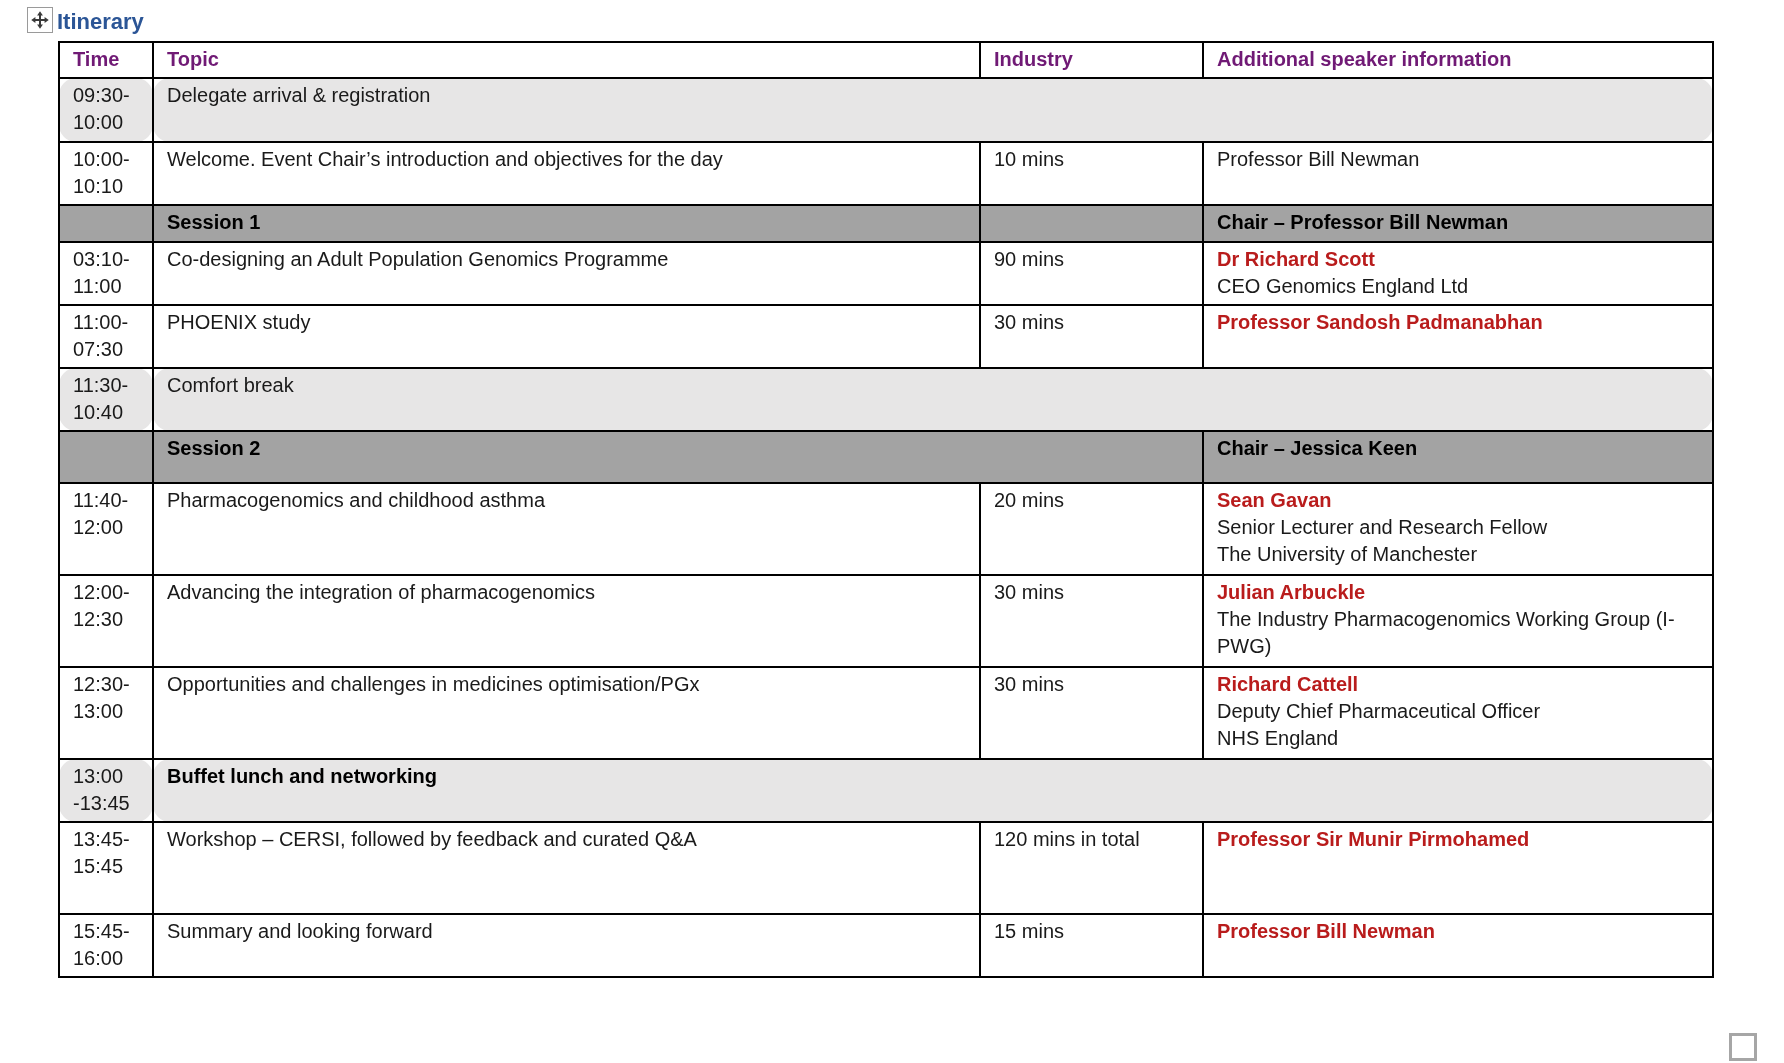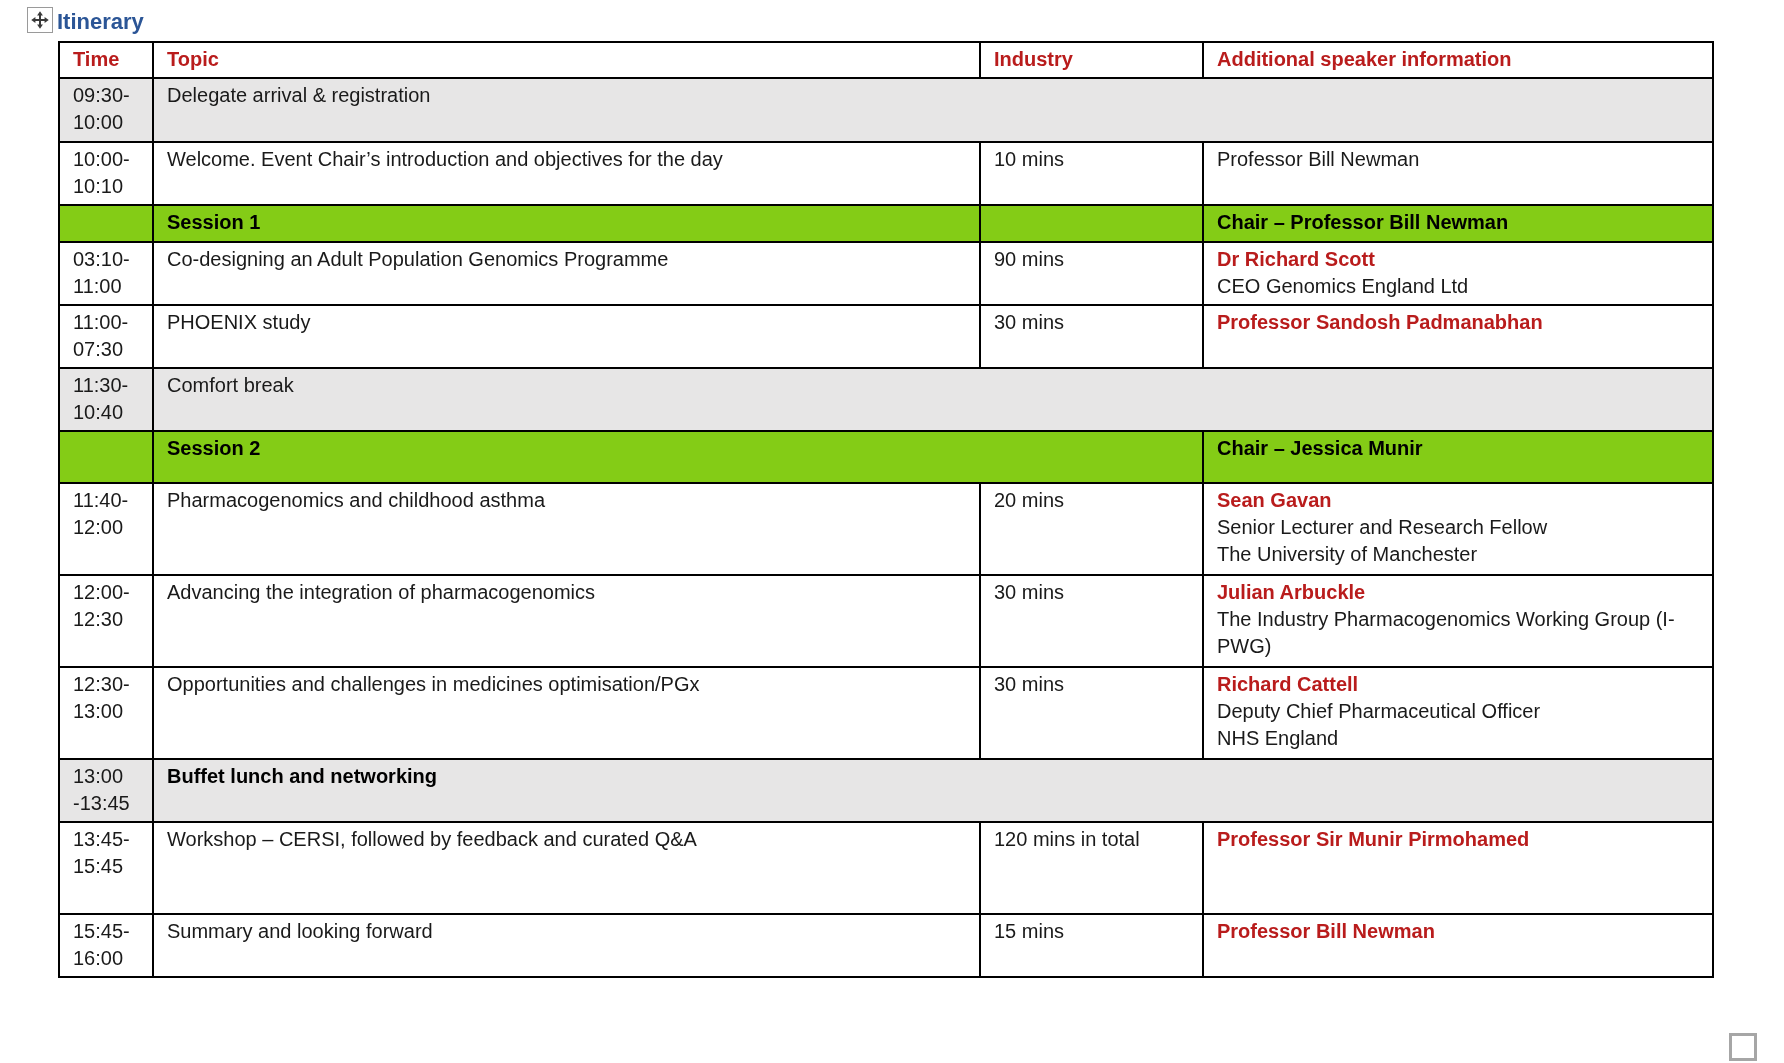--- a/index.html
+++ b/index.html
@@ -20,28 +20,28 @@
   table.itin{position:absolute;left:58px;top:41px;width:1654px;
              border-collapse:collapse;table-layout:fixed;}
   .itin col.c-time{width:94px;}
   .itin col.c-topic{width:827px;}
   .itin col.c-timings{width:223px;}
   .itin col.c-add{width:510px;}
 
   .itin th,.itin td{border:2px solid #000;vertical-align:top;text-align:left;
        padding:3px 12px 3px 13px;font-size:20px;line-height:27px;color:#1a1a1a;
        overflow:hidden;word-wrap:break-word;}
-  .itin th{font-weight:bold;color:#b91c1c;}
+  .itin th{font-weight:bold;color:#701a75;}
 
   tr.r-header{height:36px;}
   tr.r-64{height:64px;} tr.r-63{height:63px;} tr.r-37{height:37px;}
   tr.r-52{height:52px;} tr.r-92{height:92px;} tr.r-56{height:56px;}
 
-  tr.session td{background:#84cc16;font-weight:bold;color:#000;}
-  tr.break td{background:#e7e6e6;}
+  tr.session td{background:#a3a3a3;font-weight:bold;color:#000;}
+  tr.break td{background:#e7e6e6;border-radius:17px;}
   td.bold{font-weight:bold;color:#000;}
   .sp-name{font-weight:bold;color:#b91c1c;}
 </style>
 </head>
 <body>
 
 <div class="page">
 
   <div class="move-handle">
     <span>
@@ -125,21 +125,21 @@
       <td>
         <div>11:30-</div>
         <div>10:40</div>
       </td>
       <td colspan="3">Comfort break</td>
     </tr>
 
     <tr class="r-52 session">
       <td></td>
       <td colspan="2">Session 2</td>
-      <td>Chair – Jessica Munir</td>
+      <td>Chair – Jessica Keen</td>
     </tr>
 
     <tr class="r-92">
       <td>
         <div>11:40-</div>
         <div>12:00</div>
       </td>
       <td>Pharmacogenomics and childhood asthma</td>
       <td>20 mins</td>
       <td>

